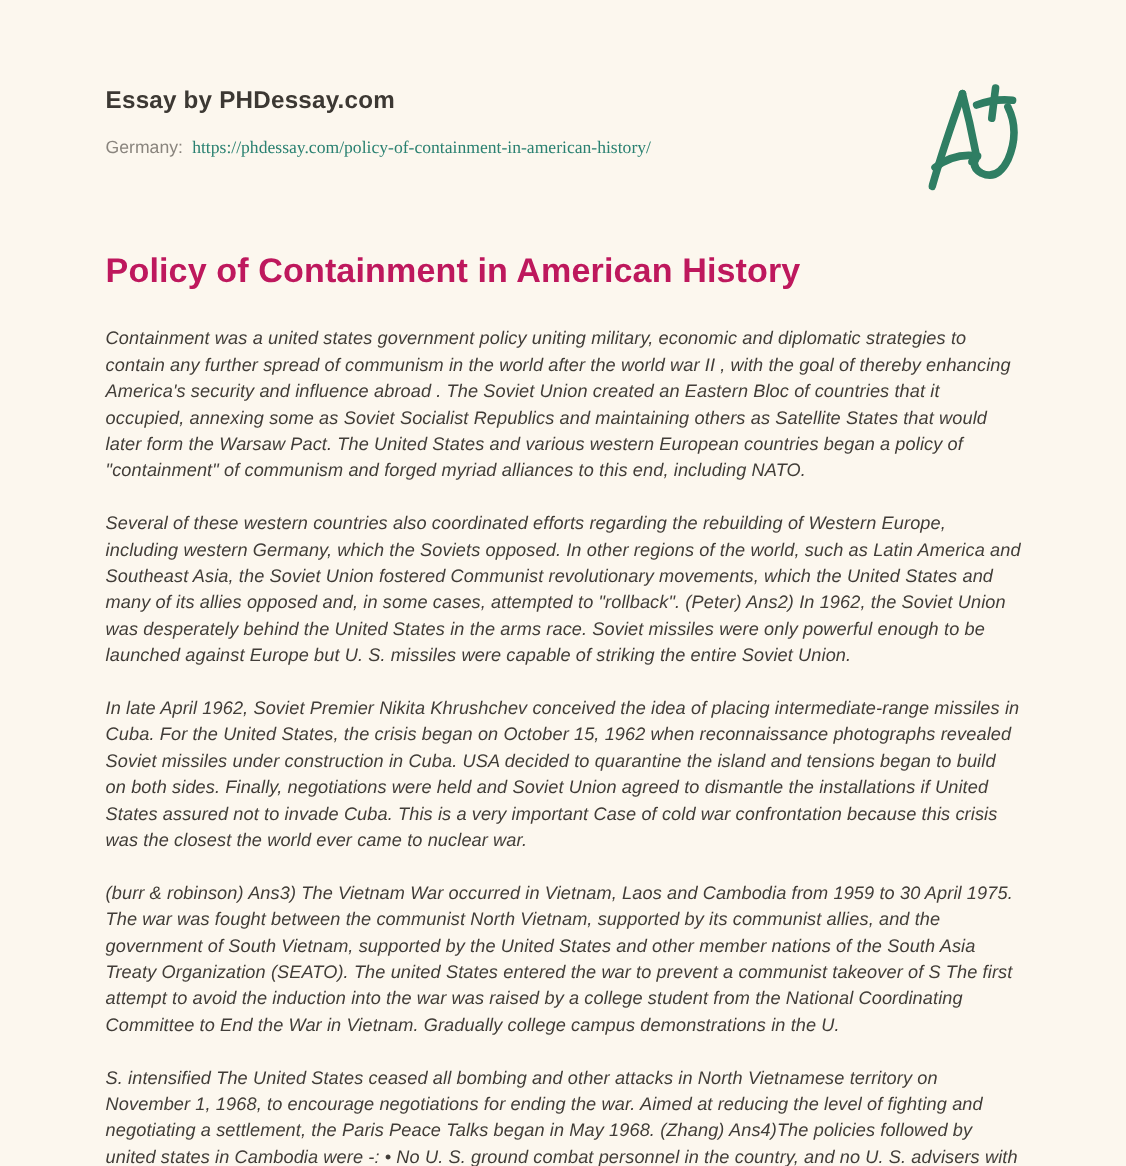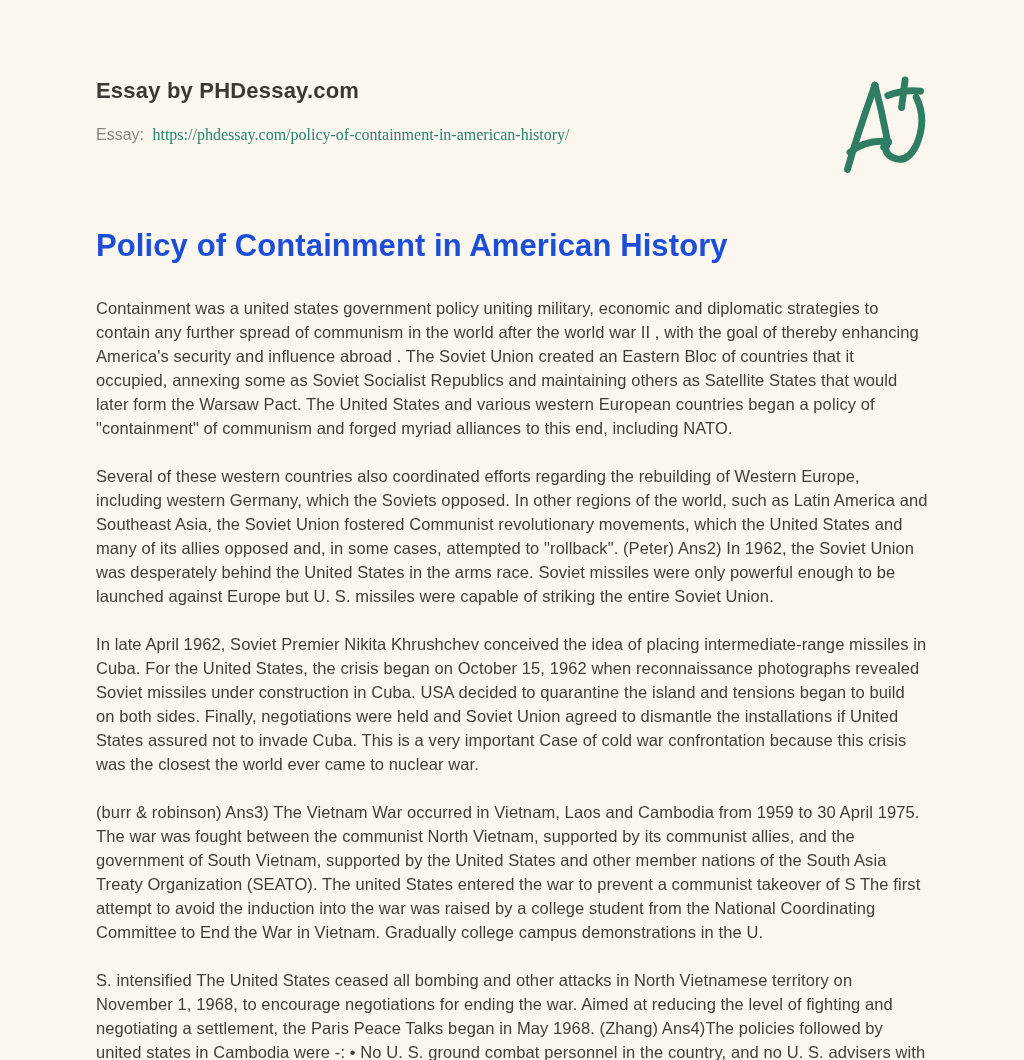--- a/index.html
+++ b/index.html
@@ -37,43 +37,44 @@
     position: absolute;
     top: 76px;
     right: 94px;
     width: 86px;
     height: 100px;
   }
   .article-title {
     margin-top: 84px;
     font-size: 31px;
     font-weight: 700;
-    color: #1d4ed8;
+    color: #be185d;
     letter-spacing: 0.1px;
   }
   .article-body {
     margin-top: 32px;
   }
   .article-body p {
     font-size: 16.5px;
     line-height: 24px;
     color: #413d38;
     margin-bottom: 24px;
     letter-spacing: 0.1px;
+    font-style: italic;
   }
 </style>
 </head>
 <body>
 
 <div class="page">
 
   <div class="header">
     <div class="header-title">Essay by PHDessay.com</div>
     <div class="source-line">
-      <span>Essay:</span>
+      <span>Germany:</span>
       <a class="source-link" href="#">https://phdessay.com/policy-of-containment-in-american-history/</a>
     </div>
   </div>
 
   <svg class="logo" viewBox="0 0 100 115" fill="none" xmlns="http://www.w3.org/2000/svg">
     <g stroke="#2f7e63" stroke-width="8" stroke-linecap="round" fill="none">
 
       <path d="M4,108 Q16,66 36,10"></path>
 
       <path d="M36,10 Q44,40 50,72 Q52,82 46,82"></path>

